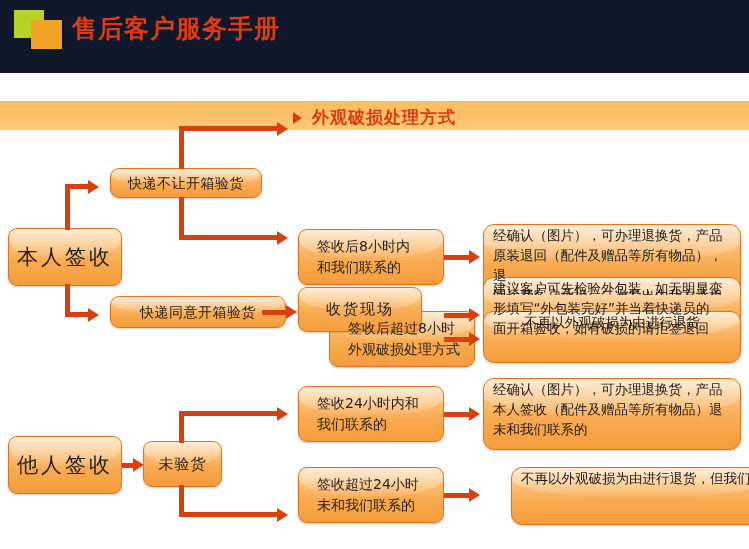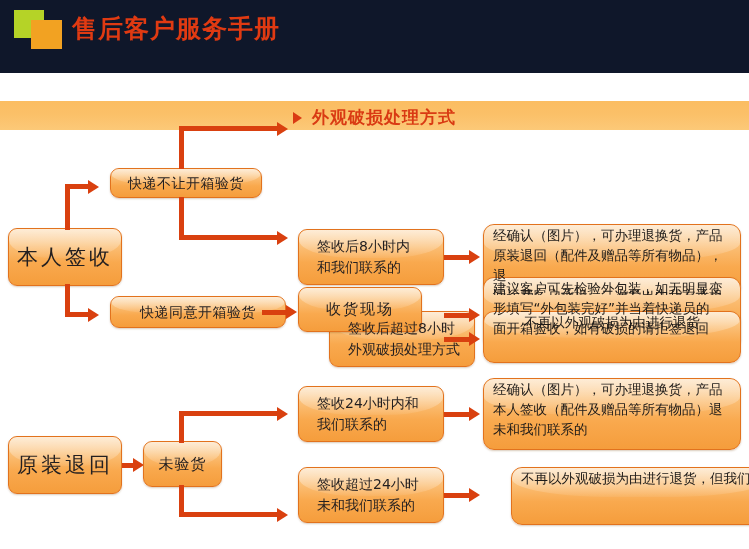--- a/index.html
+++ b/index.html
@@ -182,21 +182,21 @@
 
   <div class="node detail" style="left:483px;top:205px;width:258px;height:52px;">
     <div class="sheen"></div>
     <div class="txt" style="text-align:center;">
       <div>不再以外观破损为由进行退货</div>
     </div>
   </div>
 
   <div class="node big" style="left:8px;top:330px;width:114px;height:58px;">
     <div class="sheen"></div>
-    <div class="txt">原装退回</div>
+    <div class="txt">他人签收</div>
   </div>
 
   <div class="ln" style="left:122px;top:356.5px;width:16px;height:5px;"></div>
   <div class="ah" style="left:133px;top:352px;"></div>
 
   <div class="node mid" style="left:143px;top:335px;width:79px;height:46px;">
     <div class="sheen"></div>
     <div class="txt" style="font-size:15px;letter-spacing:1px;">未验货</div>
   </div>
 

